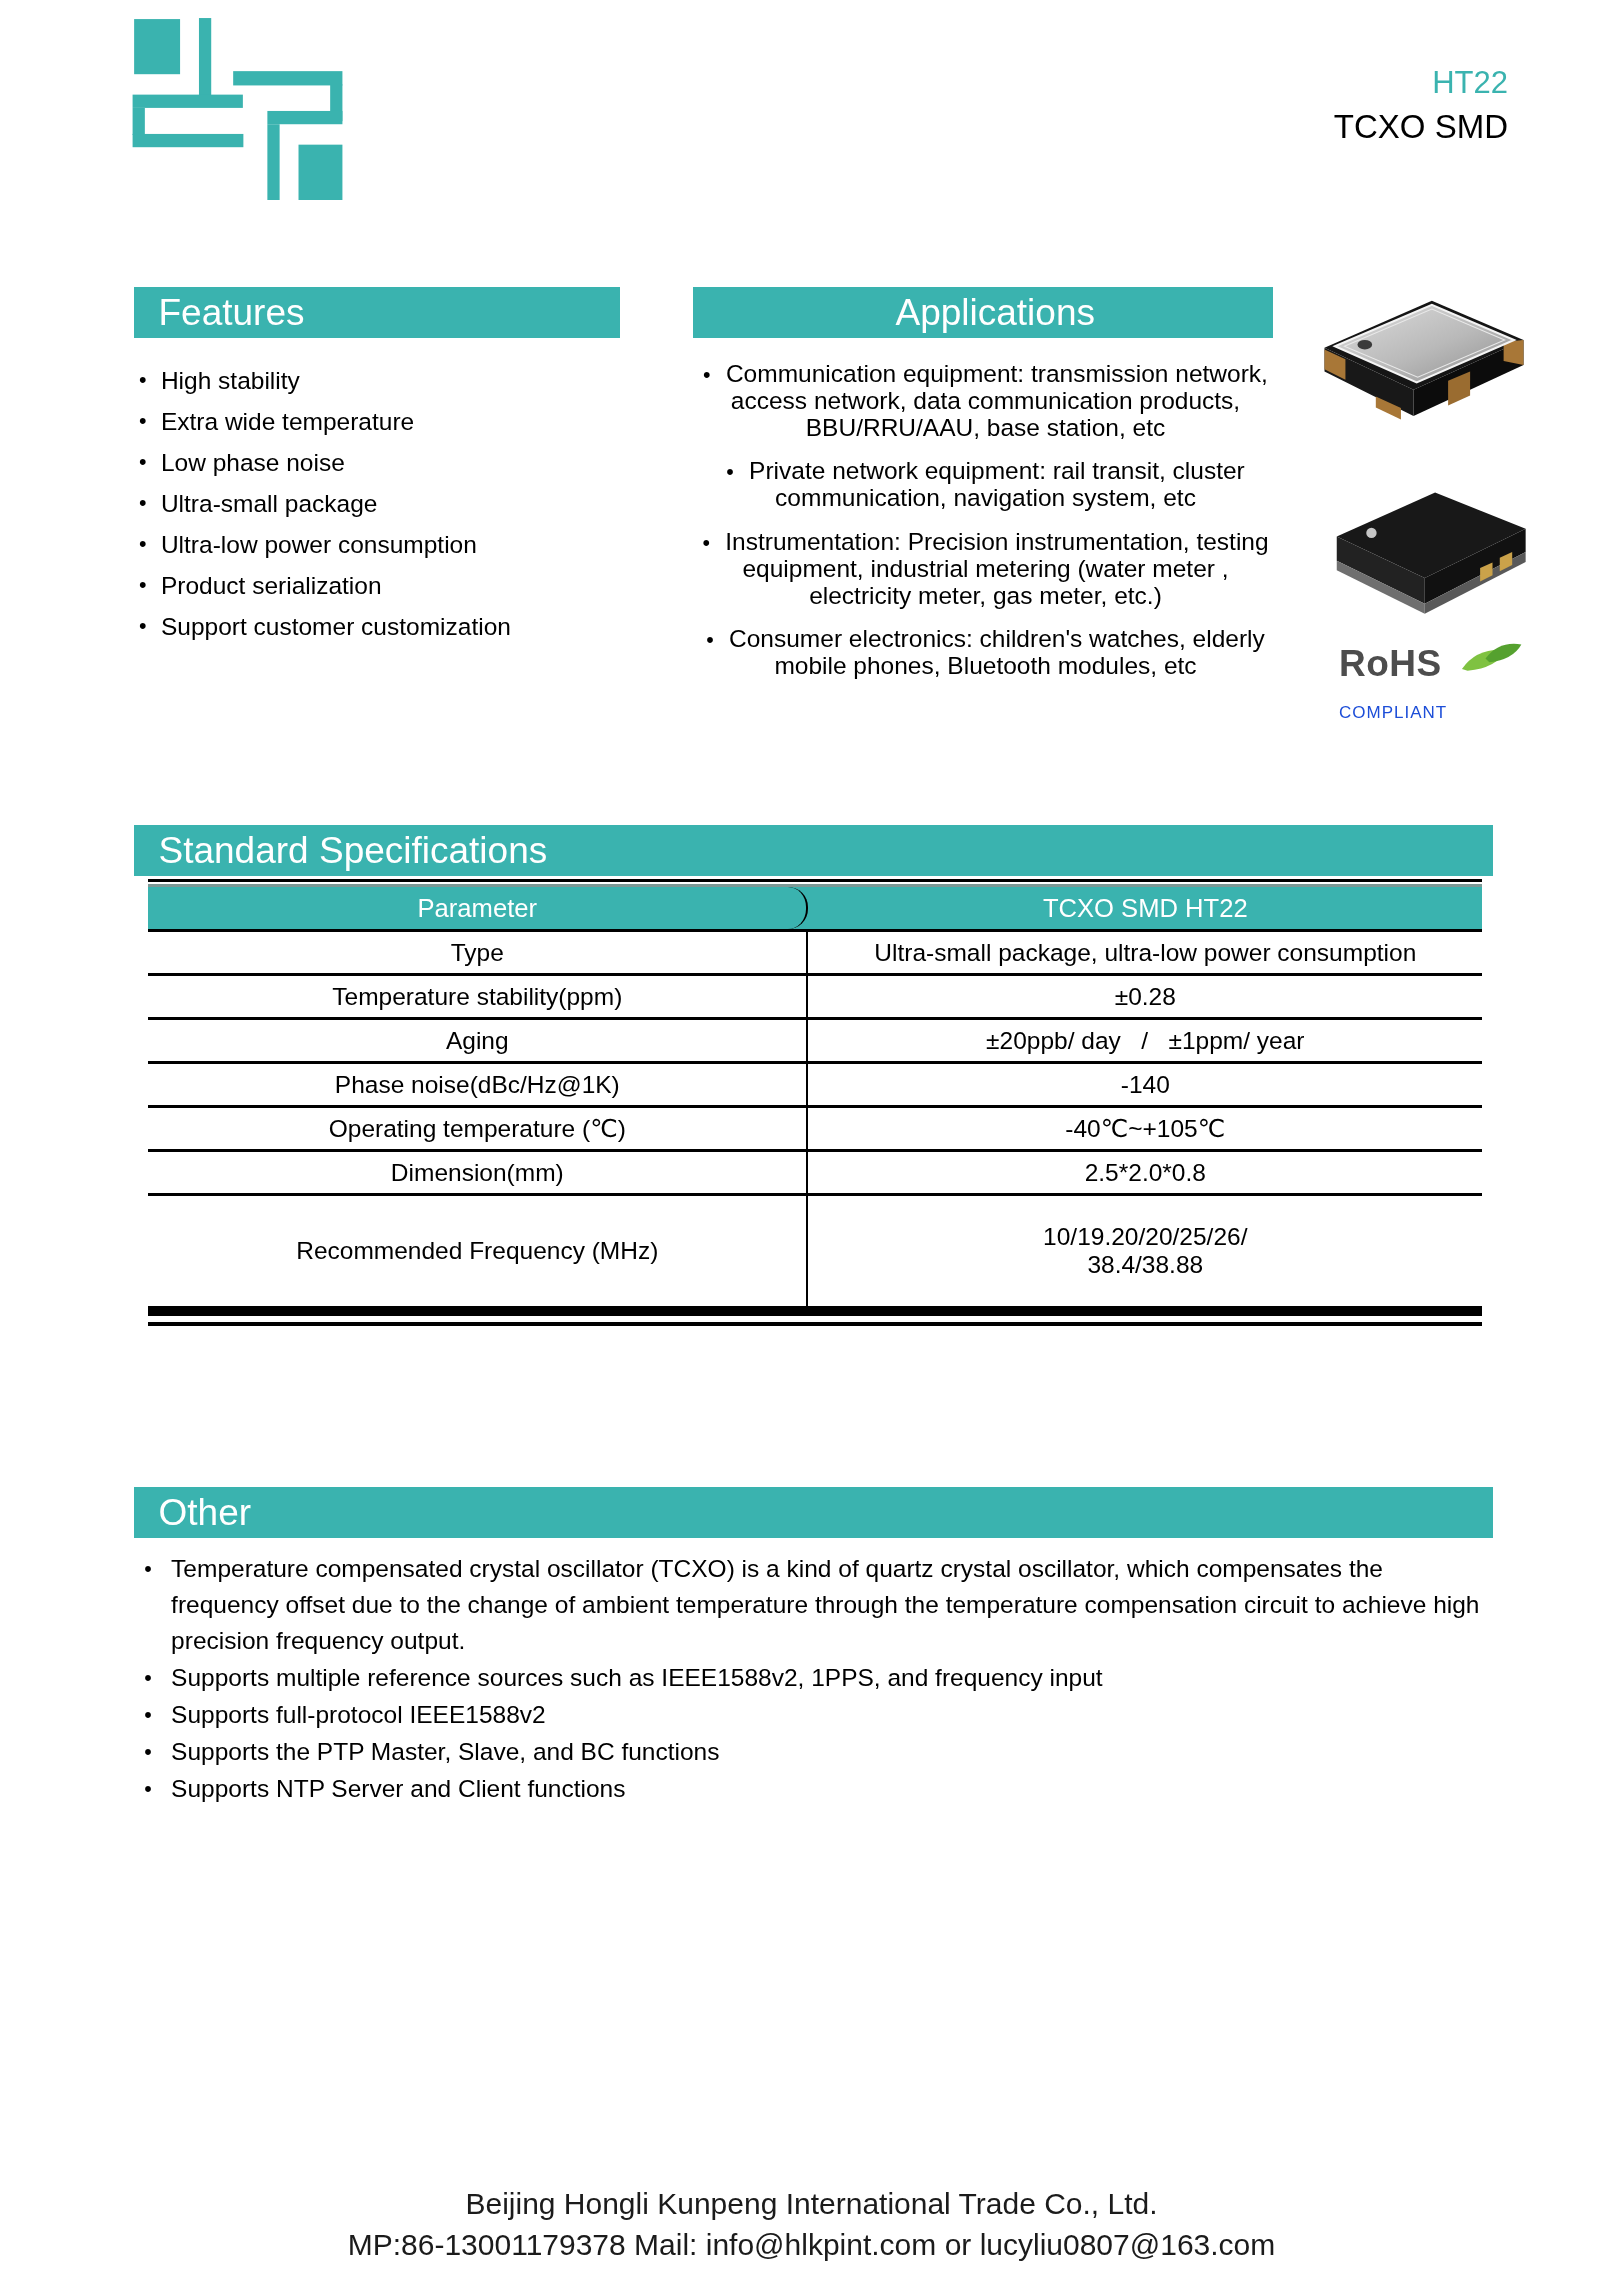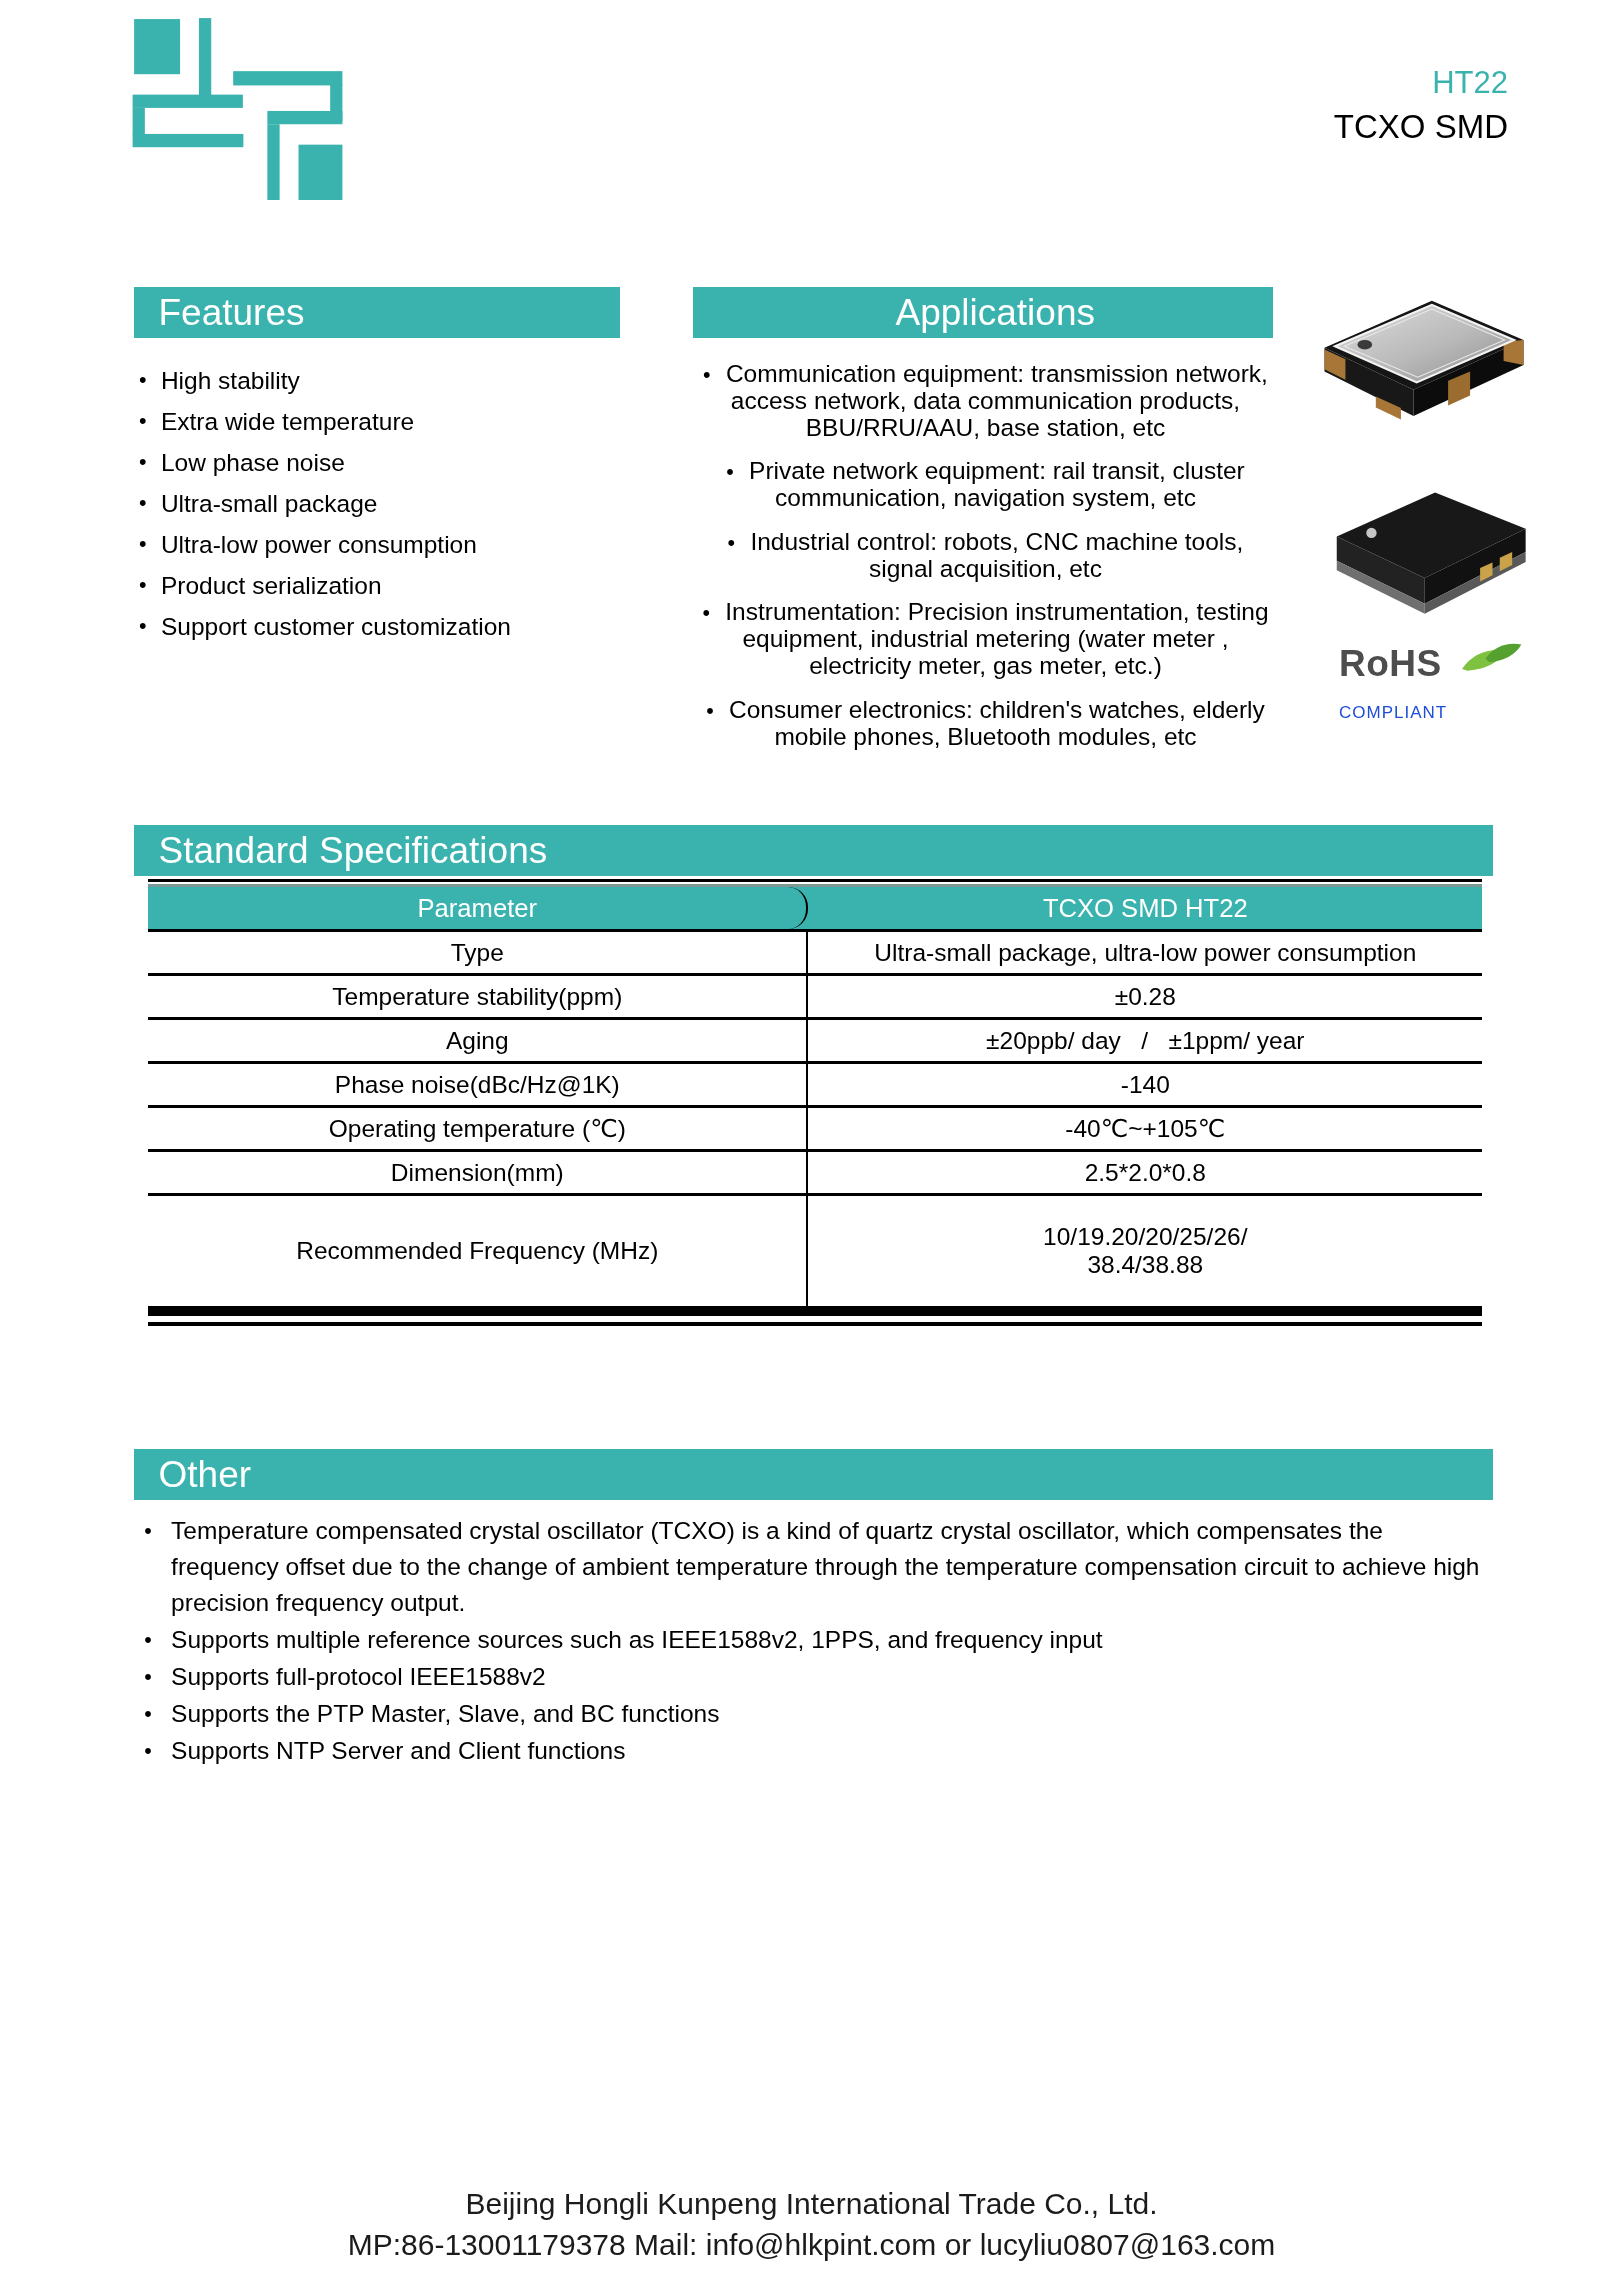--- a/index.html
+++ b/index.html
@@ -50,21 +50,21 @@
   .t-param { width:660px; border-right:2.6px solid #000; }
   .t-value { flex:1; white-space:pre-wrap; }
   .t-head { height:45px; background:#3ab3af; color:#fff; }
   .t-head .t-cell { font-size:25.6px;border-radius:20px; }
   .t-body-row { height:44px; }
   .t-tall { height:113px; }
   .t-bottom1 { height:7.2px; background:#000; }
   .t-bottom2 { height:4.1px; background:#000; margin-top:5.1px; }
 
   
-  .other { position:absolute; left:134px; top:1449px; width:1359px; }
+  .other { position:absolute; left:134px; top:1487px; width:1359px; }
   .other-list { margin-top:13.3px; padding-left:10.2px; }
   .o-item { display:flex; gap:19.4px; font-size:24.5px; line-height:36px; margin-bottom:1px; }
   .o-item .bullet { line-height:36px; }
   .o-text { flex:1; }
 
   
   .footer { position:absolute; left:0; top:2183px; width:1623px; text-align:center; font-size:30px; line-height:41px; color:#1b1b1b; }
 </style>
 </head>
 <body>
@@ -122,21 +122,20 @@
           <span>Support customer customization</span>
         </li>
     </ul>
   </div>
 
   <div class="applications">
     <div class="bar"><span>Applications</span></div>
     <div class="apps-list">
       <p><span class="bullet">•</span><span>Communication equipment: transmission network, access network, data communication products, BBU/RRU/AAU, base station, etc</span></p>
       <p><span class="bullet">•</span><span>Private network equipment: rail transit, cluster communication, navigation system, etc</span></p>
-      <p><span class="bullet">•</span><span>Industrial control: robots, CNC machine tools, signal acquisition, etc</span></p>
       <p><span class="bullet">•</span><span>Instrumentation: Precision instrumentation, testing equipment, industrial metering (water meter , electricity meter, gas meter, etc.)</span></p>
       <p><span class="bullet">•</span><span>Consumer electronics: children's watches, elderly mobile phones, Bluetooth modules, etc</span></p>
     </div>
   </div>
 
   <div class="photos">
     <div class="chip1">
       <svg viewBox="0 0 420 330" xmlns="http://www.w3.org/2000/svg">
         <defs>
           <linearGradient id="lidGrad" x1="0" y1="0" x2="1" y2="1">

